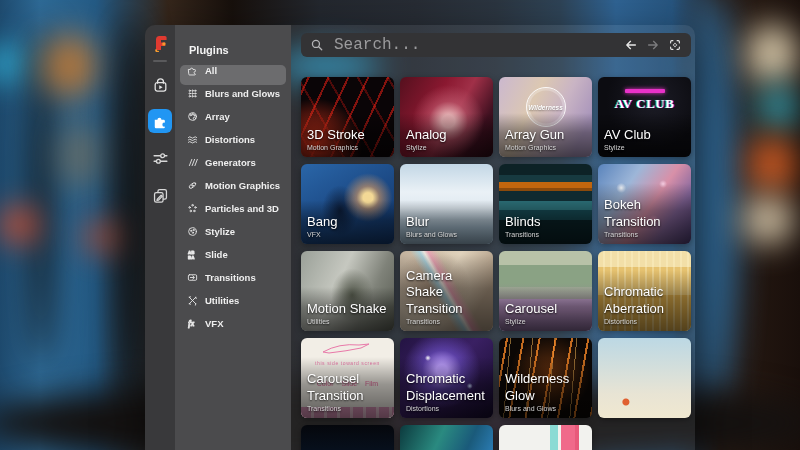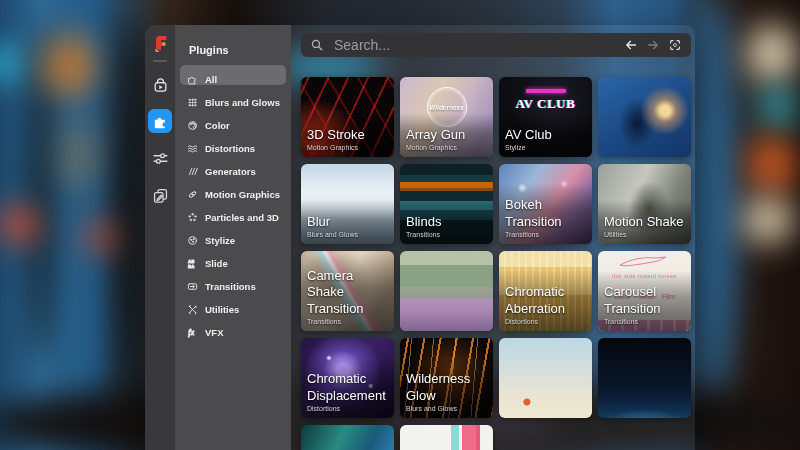--- a/index.html
+++ b/index.html
@@ -36,32 +36,32 @@
   .rail .logo{width:20px;height:20px;margin-bottom:6px;}
   .rail .divider{width:14px;height:2px;background:#5a5a5c;border-radius:1px;margin:2px 0 10px;}
   .rail-btn{width:24px;height:24px;border-radius:6px;display:flex;align-items:center;justify-content:center;margin-bottom:13px;}
   .rail-btn svg{width:17px;height:17px;}
   .rail-btn.active{background:#2196f3;}
 
   
   .side{width:116px;background:#4b4b4d;flex:none;padding-top:19px;display:flex;flex-direction:column;}
   .side-title{color:#f4f4f4;font-size:11px;font-weight:bold;margin:0 0 9px 14px;}
   .s-list{display:flex;flex-direction:column;gap:3px;margin:0 5px;}
-  .s-item{height:20px;border-radius:5px;display:flex;align-items:flex-end;gap:7px;padding:0 7px;cursor:default;}
+  .s-item{height:20px;border-radius:5px;display:flex;align-items:flex-start;gap:7px;padding:0 7px;cursor:default;}
   .s-item.sel{background:#6c6c6e;}
   .s-ic{width:11px;height:11px;flex:none;}
   .s-ic *{stroke:#e8e8e8;fill:none;stroke-width:1.3;stroke-linecap:round;stroke-linejoin:round;}
   .s-lb{color:#efefef;font-size:9.5px;font-weight:bold;white-space:nowrap;}
 
   
   .content{flex:1;position:relative;background:rgba(125,129,136,.16);padding:8px 8px 0 10px;}
   .searchbar{height:24px;background:#333335;border-radius:6px;display:flex;align-items:center;padding:0 9px;gap:8px;}
   .searchbar svg{flex:none;}
-  .search-input{flex:1;background:transparent;border:none;outline:none;color:#e8e8e8;font-size:14px;
-    font-family:Liberation Sans, sans-serif;}
+  .search-input{flex:1;background:transparent;border:none;outline:none;color:#e8e8e8;font-size:16px;
+    font-family:Liberation Mono, monospace;}
   .search-input::placeholder{color:#9b9b9d;}
   .nav-ic{width:14px;height:14px;}
 
   .grid{margin-top:20px;display:grid;grid-template-columns:repeat(4,93px);gap:7px 6px;grid-auto-rows:80px;width:390px;}
   .card{position:relative;border-radius:6px;overflow:hidden;box-shadow:0 2px 6px rgba(0,0,0,.35);}
   .thumb{position:absolute;inset:0;}
   .lbl{position:absolute;left:0;right:0;bottom:0;padding:14px 6px 5px;
     background:linear-gradient(180deg,rgba(0,0,0,0),rgba(0,0,0,.38) 45%,rgba(0,0,0,.62));}
   .ttl{color:#fff;font-size:13px;font-weight:normal;text-shadow:0 1px 2px rgba(0,0,0,.8);line-height:1.25;}
   .cat{color:#d6d6d6;font-size:7px;text-shadow:0 1px 2px rgba(0,0,0,.8);line-height:1.3;}
@@ -303,21 +303,21 @@
           <div class="s-item">
     <svg class="s-ic" viewBox="0 0 16 16">
               <use href="#i-dots"></use>
             </svg>
     <span class="s-lb">Blurs and Glows</span>
   </div>
           <div class="s-item">
     <svg class="s-ic" viewBox="0 0 16 16">
               <use href="#i-palette"></use>
             </svg>
-    <span class="s-lb">Color</span>
+    <span class="s-lb">Array</span>
   </div>
           <div class="s-item">
     <svg class="s-ic" viewBox="0 0 16 16">
               <use href="#i-waves"></use>
             </svg>
     <span class="s-lb">Distortions</span>
   </div>
           <div class="s-item">
     <svg class="s-ic" viewBox="0 0 16 16">
               <use href="#i-diag"></use>
@@ -405,20 +405,35 @@
       
       
       
     </div>
     <div class="lbl">
       <div class="ttl">3D Stroke</div>
       <div class="cat">Motion Graphics</div>
     </div>
   </div>
           <div class="card">
+    <div class="thumb t2">
+      
+      
+      
+      
+      
+      
+      
+    </div>
+    <div class="lbl">
+      <div class="ttl">Analog</div>
+      <div class="cat">Stylize</div>
+    </div>
+  </div>
+          <div class="card">
     <div class="thumb t3">
       <div class="badge">
                 <span>Wilderness</span>
               </div>
 
     </div>
     <div class="lbl">
       <div class="ttl">Array Gun</div>
       <div class="cat">Motion Graphics</div>
     </div>
@@ -438,20 +453,24 @@
           <div class="card">
     <div class="thumb t5">
       
       
       
       
       
       
       
     </div>
+    <div class="lbl">
+      <div class="ttl">Bang</div>
+      <div class="cat">VFX</div>
+    </div>
   </div>
           <div class="card">
     <div class="thumb t7">
       
       
       
       
       
       
       
@@ -523,20 +542,24 @@
   </div>
           <div class="card">
     <div class="thumb t12">
       
       
       
       
       
       
       
+    </div>
+    <div class="lbl">
+      <div class="ttl">Carousel</div>
+      <div class="cat">Stylize</div>
     </div>
   </div>
           <div class="card">
     <div class="thumb t14">
       
       
       
       
       
       

